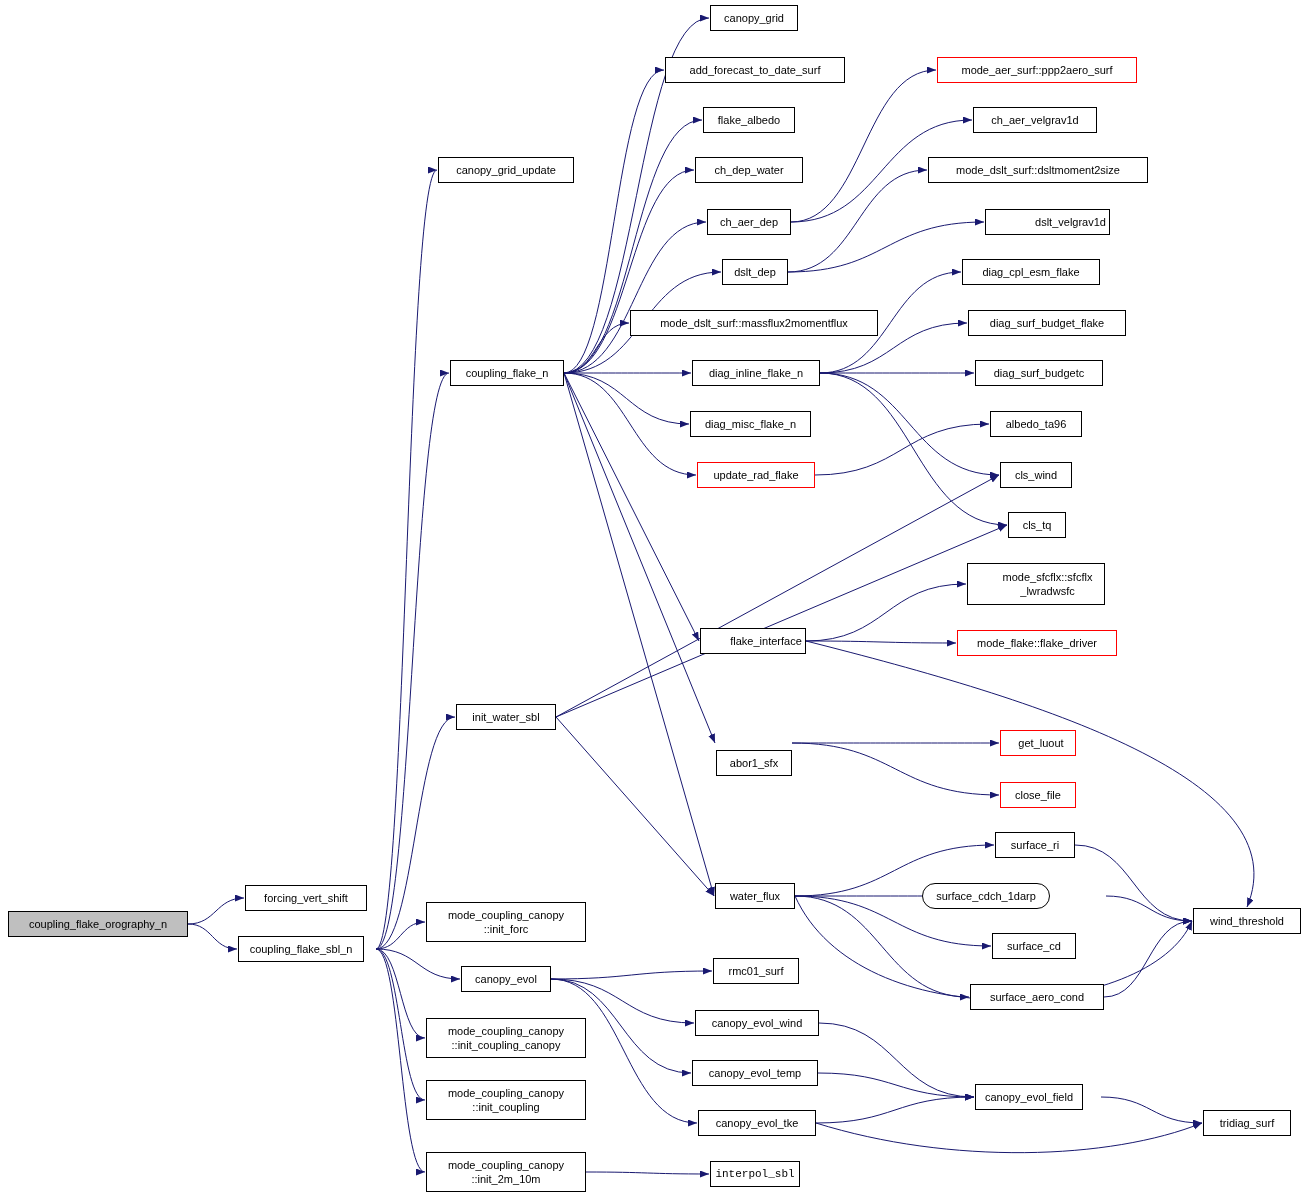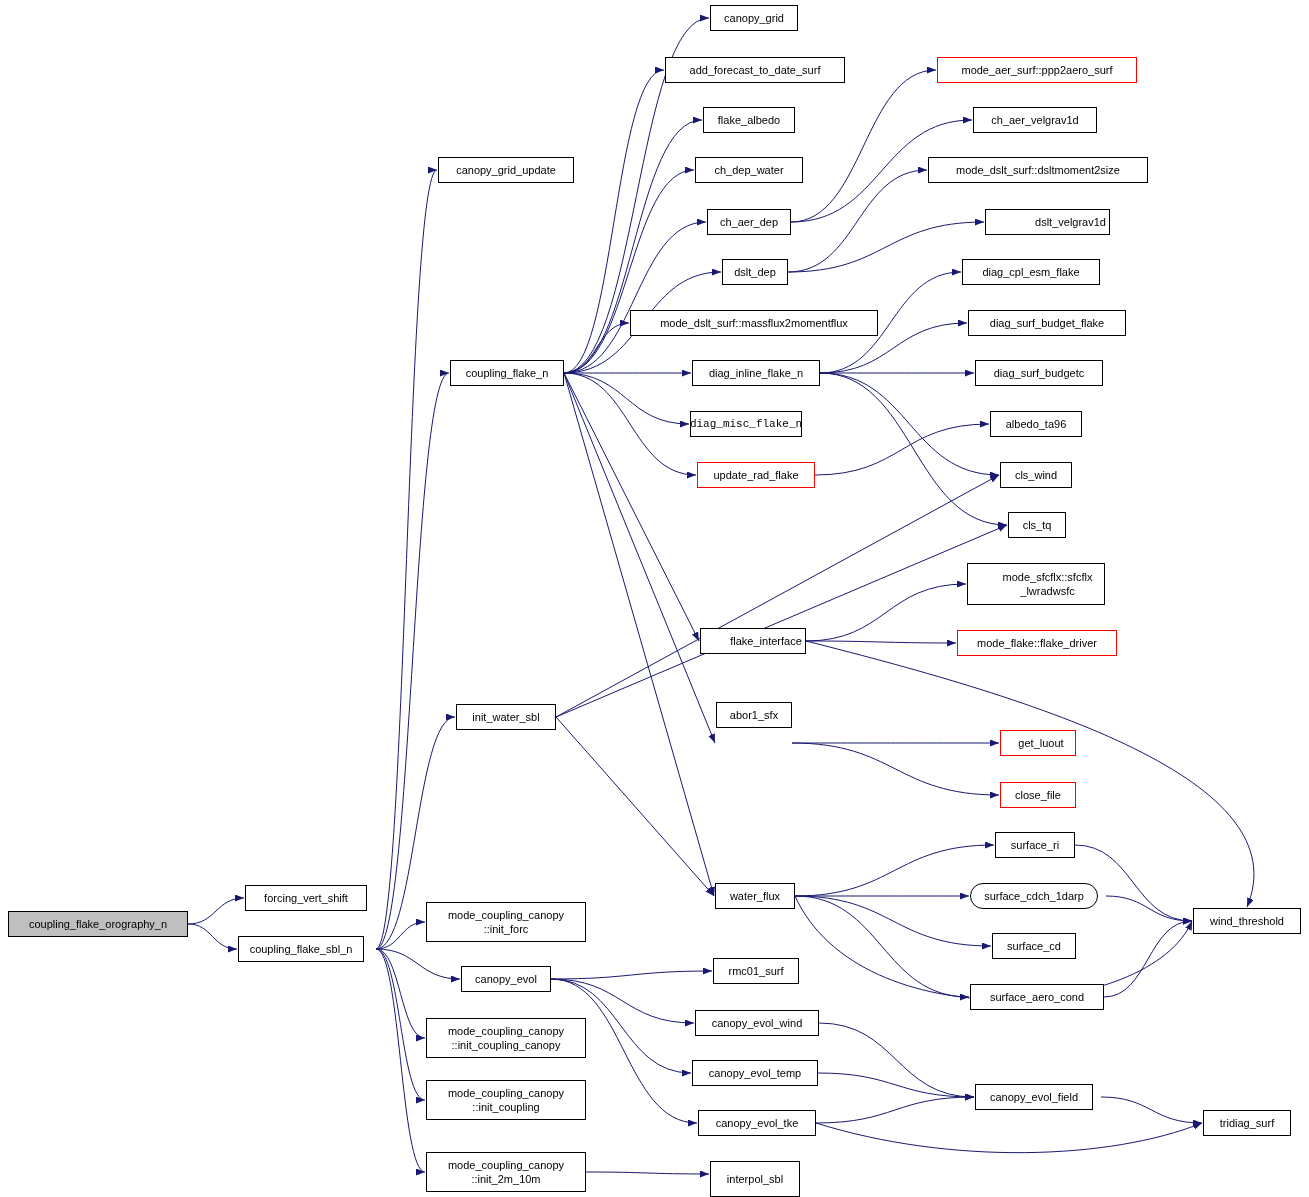--- a/index.html
+++ b/index.html
@@ -129,46 +129,46 @@
       <div class="node" style="left: 426px; top: 1152px; width: 160px; height: 40px;">mode_coupling_canopy
 ::init_2m_10m</div>
       <div class="node" style="left: 710px; top: 5px; width: 88px; height: 26px; text-align: center;">canopy_grid</div>
       <div class="node" style="left: 665px; top: 57px; width: 180px; height: 26px;">add_forecast_to_date_surf</div>
       <div class="node" style="left: 703px; top: 107px; width: 92px; height: 26px;">flake_albedo</div>
       <div class="node" style="left: 695px; top: 157px; width: 108px; height: 26px;">ch_dep_water</div>
       <div class="node" style="left: 707px; top: 209px; width: 84px; height: 26px;">ch_aer_dep</div>
       <div class="node" style="left: 722px; top: 259px; width: 66px; height: 26px;">dslt_dep</div>
       <div class="node" style="left: 630px; top: 310px; width: 248px; height: 26px;">mode_dslt_surf::massflux2momentflux</div>
       <div class="node" style="left: 692px; top: 360px; width: 128px; height: 26px;">diag_inline_flake_n</div>
-      <div class="node" style="left: 690px; top: 411px; width: 112px; height: 26px; font-family: Liberation Mono, monospace;">diag_misc_flake_n</div>
+      <div class="node" style="left: 690px; top: 411px; width: 121px; height: 26px;">diag_misc_flake_n</div>
       <div class="node red" style="left: 697px; top: 462px; width: 118px; height: 26px;">update_rad_flake</div>
       <div class="node" style="left: 700px; top: 628px; width: 106px; height: 26px; padding-left: 28px;">flake_interface</div>
-      <div class="node" style="left: 716px; top: 702px; width: 76px; height: 26px;">abor1_sfx</div>
+      <div class="node" style="left: 716px; top: 750px; width: 76px; height: 26px;">abor1_sfx</div>
       <div class="node" style="left: 715px; top: 883px; width: 80px; height: 26px;">water_flux</div>
       <div class="node" style="left: 713px; top: 958px; width: 86px; height: 26px;">rmc01_surf</div>
       <div class="node" style="left: 695px; top: 1010px; width: 124px; height: 26px;">canopy_evol_wind</div>
       <div class="node" style="left: 692px; top: 1060px; width: 126px; height: 26px;">canopy_evol_temp</div>
       <div class="node" style="left: 698px; top: 1110px; width: 118px; height: 26px;">canopy_evol_tke</div>
-      <div class="node" style="left: 710px; top: 1161px; width: 90px; height: 36px;">interpol_sbl</div>
+      <div class="node" style="left: 710px; top: 1161px; width: 90px; height: 26px; font-family: Liberation Mono, monospace;">interpol_sbl</div>
       <div class="node red" style="left: 937px; top: 57px; width: 200px; height: 26px;">mode_aer_surf::ppp2aero_surf</div>
       <div class="node" style="left: 973px; top: 107px; width: 124px; height: 26px;">ch_aer_velgrav1d</div>
       <div class="node" style="left: 928px; top: 157px; width: 220px; height: 26px;">mode_dslt_surf::dsltmoment2size</div>
       <div class="node" style="left: 985px; top: 209px; width: 125px; height: 26px; padding-left: 48px;">dslt_velgrav1d</div>
       <div class="node" style="left: 962px; top: 259px; width: 138px; height: 26px;">diag_cpl_esm_flake</div>
       <div class="node" style="left: 968px; top: 310px; width: 158px; height: 26px;">diag_surf_budget_flake</div>
       <div class="node" style="left: 975px; top: 360px; width: 128px; height: 26px;">diag_surf_budgetc</div>
       <div class="node" style="left: 990px; top: 411px; width: 92px; height: 26px;">albedo_ta96</div>
       <div class="node" style="left: 1000px; top: 462px; width: 72px; height: 26px;">cls_wind</div>
       <div class="node" style="left: 1008px; top: 512px; width: 58px; height: 26px;">cls_tq</div>
       <div class="node" style="left: 967px; top: 563px; width: 138px; height: 42px; padding-left: 25px;">mode_sfcflx::sfcflx
 _lwradwsfc</div>
       <div class="node red" style="left: 957px; top: 630px; width: 160px; height: 26px;">mode_flake::flake_driver</div>
       <div class="node red" style="left: 1000px; top: 730px; width: 76px; height: 26px; padding-left: 8px;">get_luout</div>
       <div class="node red" style="left: 1000px; top: 782px; width: 76px; height: 26px;">close_file</div>
       <div class="node" style="left: 995px; top: 832px; width: 80px; height: 26px;">surface_ri</div>
-      <div class="node" style="left: 970px; top: 883px; width: 128px; height: 26px; border-radius: 13px;">surface_cdch_1darp</div>
+      <div class="node" style="left: 922px; top: 883px; width: 128px; height: 26px; border-radius: 13px;">surface_cdch_1darp</div>
       <div class="node" style="left: 992px; top: 933px; width: 84px; height: 26px;">surface_cd</div>
       <div class="node" style="left: 970px; top: 984px; width: 134px; height: 26px;">surface_aero_cond</div>
-      <div class="node" style="left: 975px; top: 1084px; width: 118px; height: 26px;">canopy_evol_field</div>
+      <div class="node" style="left: 975px; top: 1084px; width: 108px; height: 26px;">canopy_evol_field</div>
       <div class="node" style="left: 1193px; top: 908px; width: 108px; height: 26px;">wind_threshold</div>
       <div class="node" style="left: 1203px; top: 1110px; width: 88px; height: 26px;">tridiag_surf</div>
     </div>
 </div>
 
 </body></html>

